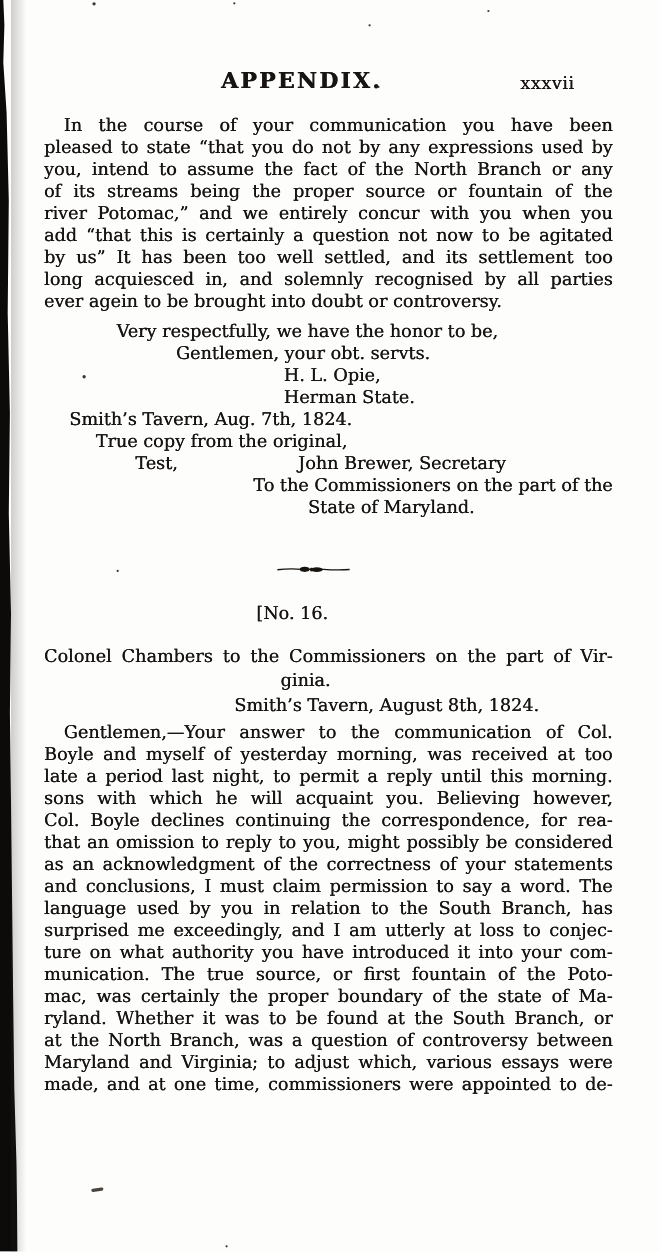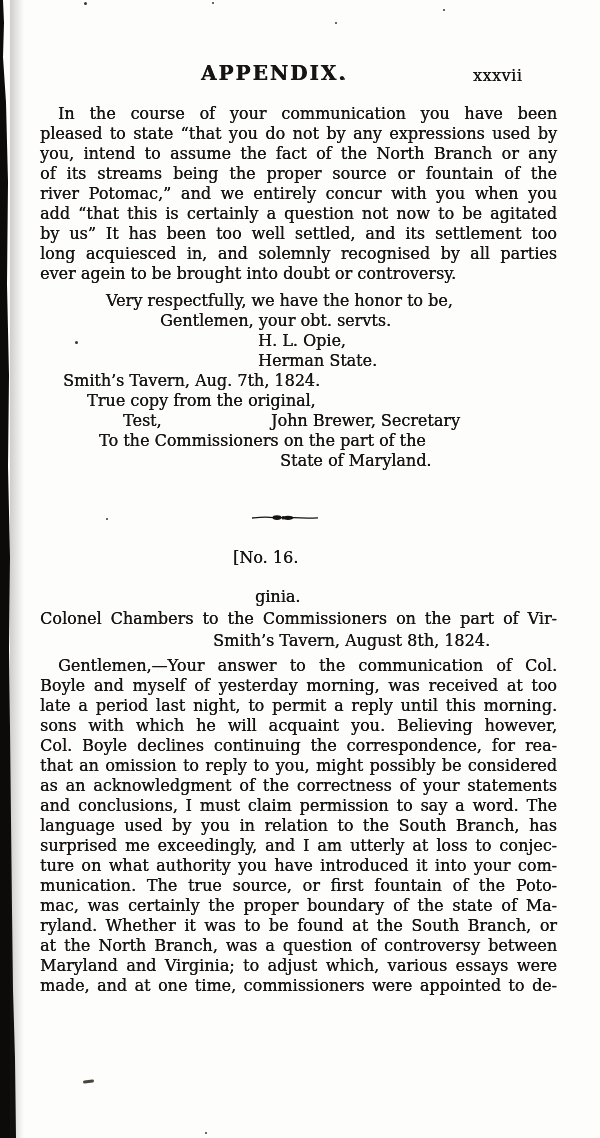--- a/index.html
+++ b/index.html
@@ -60,21 +60,21 @@
   .c-justify        { text-align: justify; text-align-last: justify; }
   .c-justify-indent { text-align: justify; text-align-last: justify; text-indent: 18px; }
   .c-plain          { text-align: left; }
   .c-valediction    { margin-left: 66px; }
   .c-valediction-2  { margin-left: 120px; }
   .c-signature      { margin-left: 218px; }
   .c-dateline       { margin-left: 23px; }
   .c-attest-copy    { margin-left: 47px; }
   .c-attest-row     { display: flex; justify-content: space-between;
                       padding-left: 83px; padding-right: 97px; }
-  .c-addressee-1    { margin-left: 59px; }
+  .c-addressee-1    { margin-left: 116px; text-align: right; }
   .c-addressee-2    { margin-left: 240px; }
   .c-doc-number     { margin-left: 193px; }
   .c-heading-center { margin-left: 215px; }
   .c-dateline-2     { margin-left: 173px; }
 
   .divider { position: absolute; left: 252px; top: 513px; }
 
   .speck { position: absolute; background: #3a3530; border-radius: 50%; }
   .speck.s1 { left: 84px;  top: 2px;    width: 3px; height: 3px; }
   .speck.s2 { left: 212px; top: 2px;    width: 2px; height: 2px; }
@@ -130,22 +130,22 @@
     <ellipse cx="25" cy="4.6" rx="4.5" ry="2.3" fill="#17130f"></ellipse>
     <ellipse cx="36" cy="4.8" rx="5.5" ry="2.1" fill="#17130f"></ellipse>
     <rect x="30" y="3.2" width="2" height="3.2" fill="#17130f"></rect>
   </svg>
 
   <div class="block blk-no16">
       <div class="line c-doc-number">[No. 16.</div>
     </div>
 
   <div class="block blk-head2">
+      <div class="line c-justify">Colonel Chambers to the Commissioners on the part of Vir-</div>
       <div class="line c-heading-center">ginia.</div>
-      <div class="line c-justify">Colonel Chambers to the Commissioners on the part of Vir-</div>
       <div class="line c-dateline-2">Smith’s Tavern, August 8th, 1824.</div>
     </div>
 
   <div class="block blk-para2">
       <div class="line c-justify-indent">Gentlemen,—Your answer to the communication of Col.</div>
       <div class="line c-justify">Boyle and myself of yesterday morning, was received at too</div>
       <div class="line c-justify">late a period last night, to permit a reply until this morning.</div>
       <div class="line c-justify">sons with which he will acquaint you.  Believing however,</div>
       <div class="line c-justify">Col. Boyle declines continuing the correspondence, for rea-</div>
       <div class="line c-justify">that an omission to reply to you, might possibly be considered</div>

